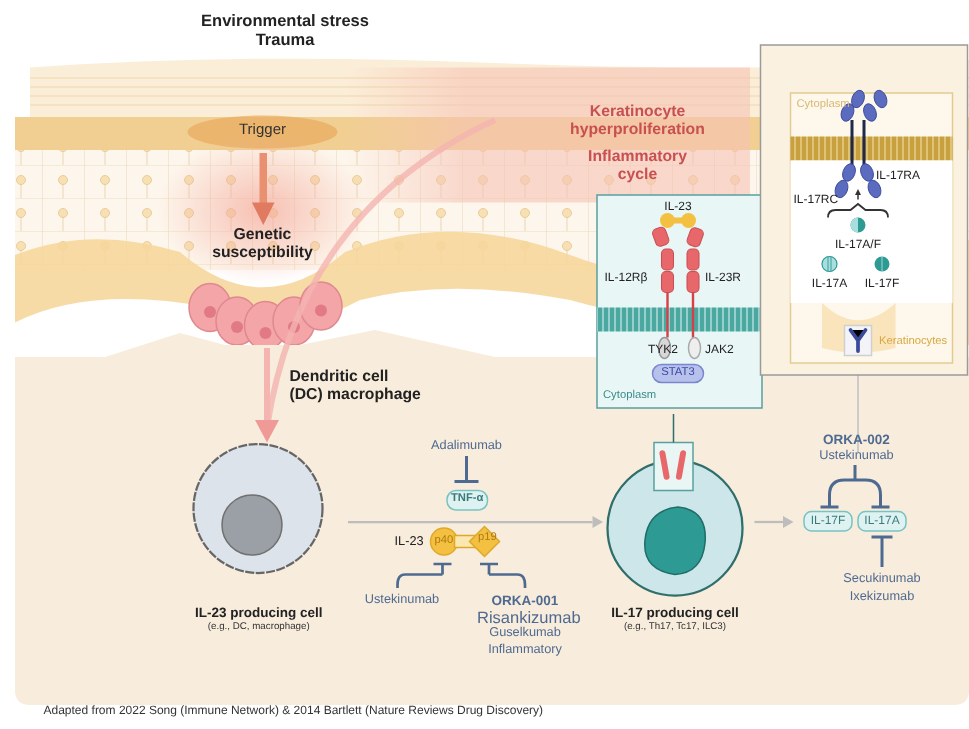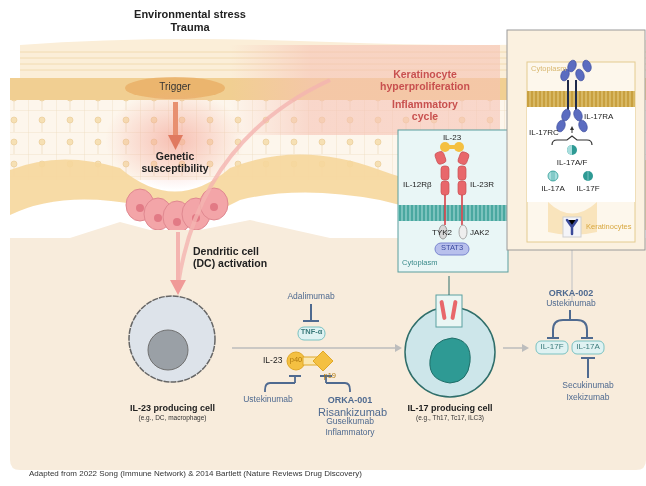--- a/index.html
+++ b/index.html
@@ -203,21 +203,21 @@
   <div>Keratinocyte</div>
   <div>hyperproliferation</div>
 </div>
 <div class="t bold ctr" style="left:380px;top:98px;width:90px;font-size:10.5px;color:#c8504f;">
   <div>Inflammatory</div>
   <div>cycle</div>
 </div>
 
 <div class="t bold" style="left:193px;top:245px;font-size:10.5px;color:#222;">
   <div>Dendritic cell</div>
-  <div>(DC) activation</div>
+  <div>(DC) macrophage</div>
 </div>
 
 <div class="t ctr" style="left:432px;top:133px;width:40px;font-size:8px;color:#222;">IL-23</div>
 <div class="t" style="left:403px;top:180px;font-size:8px;color:#222;">IL-12Rβ</div>
 <div class="t" style="left:470px;top:180px;font-size:8px;color:#222;">IL-23R</div>
 <div class="t" style="left:414px;top:228px;font-size:8px;color:#222;margin-left:18px;">TYK2</div>
 <div class="t" style="left:470px;top:228px;font-size:8px;color:#222;">JAK2</div>
 <div class="t ctr" style="left:435px;top:244px;width:34px;font-size:7.5px;color:#3a4aa0;">STAT3</div>
 <div class="t" style="left:402px;top:259px;font-size:7.5px;color:#3a8a8a;">Cytoplasm</div>
 
@@ -232,21 +232,21 @@
 <div class="t bold ctr" style="left:110px;top:403px;width:125px;font-size:9px;color:#222;">IL-23 producing cell</div>
 <div class="t ctr" style="left:110px;top:414px;width:125px;font-size:6.5px;color:#333;">(e.g., DC, macrophage)</div>
 
 <div class="t bold ctr" style="left:390px;top:403px;width:120px;font-size:9px;color:#222;">IL-17 producing cell</div>
 <div class="t ctr" style="left:390px;top:414px;width:120px;font-size:6.5px;color:#333;">(e.g., Th17, Tc17, ILC3)</div>
 
 <div class="t ctr" style="left:281px;top:292px;width:60px;font-size:8.5px;color:#4f6a90;">Adalimumab</div>
 <div class="t ctr" style="left:298px;top:328px;width:27px;font-size:7.5px;color:#3a7a7a;font-weight:bold;">TNF-α</div>
 <div class="t" style="left:263px;top:356px;font-size:8.5px;color:#222;">IL-23</div>
 <div class="t ctr" style="left:287px;top:356px;width:18px;font-size:7.5px;color:#b07a10;">p40</div>
-<div class="t ctr" style="left:314px;top:372px;width:22px;font-size:7.5px;color:#b07a10;text-align:right;">p19</div>
+<div class="t ctr" style="left:314px;top:354px;width:22px;font-size:7.5px;color:#b07a10;">p19</div>
 <div class="t ctr" style="left:238px;top:395px;width:60px;font-size:8.5px;color:#4f6a90;">Ustekinumab</div>
 <div class="t bold ctr" style="left:318px;top:395px;width:64px;font-size:9px;color:#4f6a90;">ORKA-001</div>
 <div class="t ctr" style="left:318px;top:406px;width:64px;font-size:11px;color:#4f6a90;">Risankizumab</div>
 <div class="t ctr" style="left:318px;top:417px;width:64px;font-size:8.5px;color:#4f6a90;">Guselkumab</div>
 <div class="t ctr" style="left:318px;top:428px;width:64px;font-size:8.5px;color:#4f6a90;">Inflammatory</div>
 
 <div class="t bold ctr" style="left:540px;top:288px;width:62px;font-size:9px;color:#4f6a90;">ORKA-002</div>
 <div class="t ctr" style="left:540px;top:299px;width:62px;font-size:8.5px;color:#4f6a90;">Ustekinumab</div>
 <div class="t ctr" style="left:536px;top:342px;width:32px;font-size:8px;color:#3a7a7a;">IL-17F</div>
 <div class="t ctr" style="left:572px;top:342px;width:32px;font-size:8px;color:#3a7a7a;">IL-17A</div>

